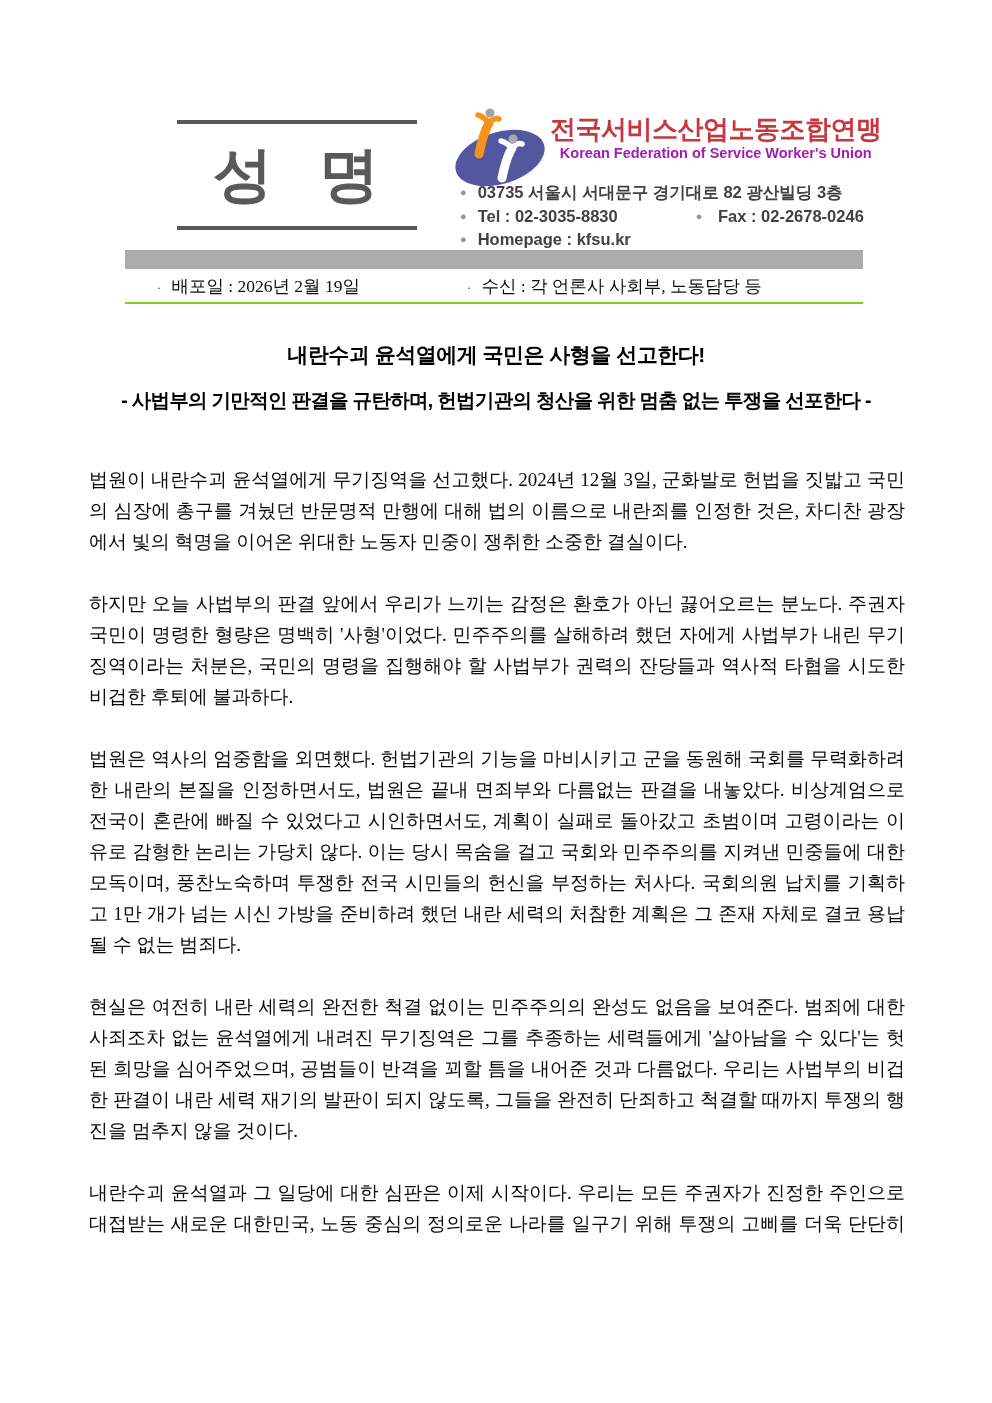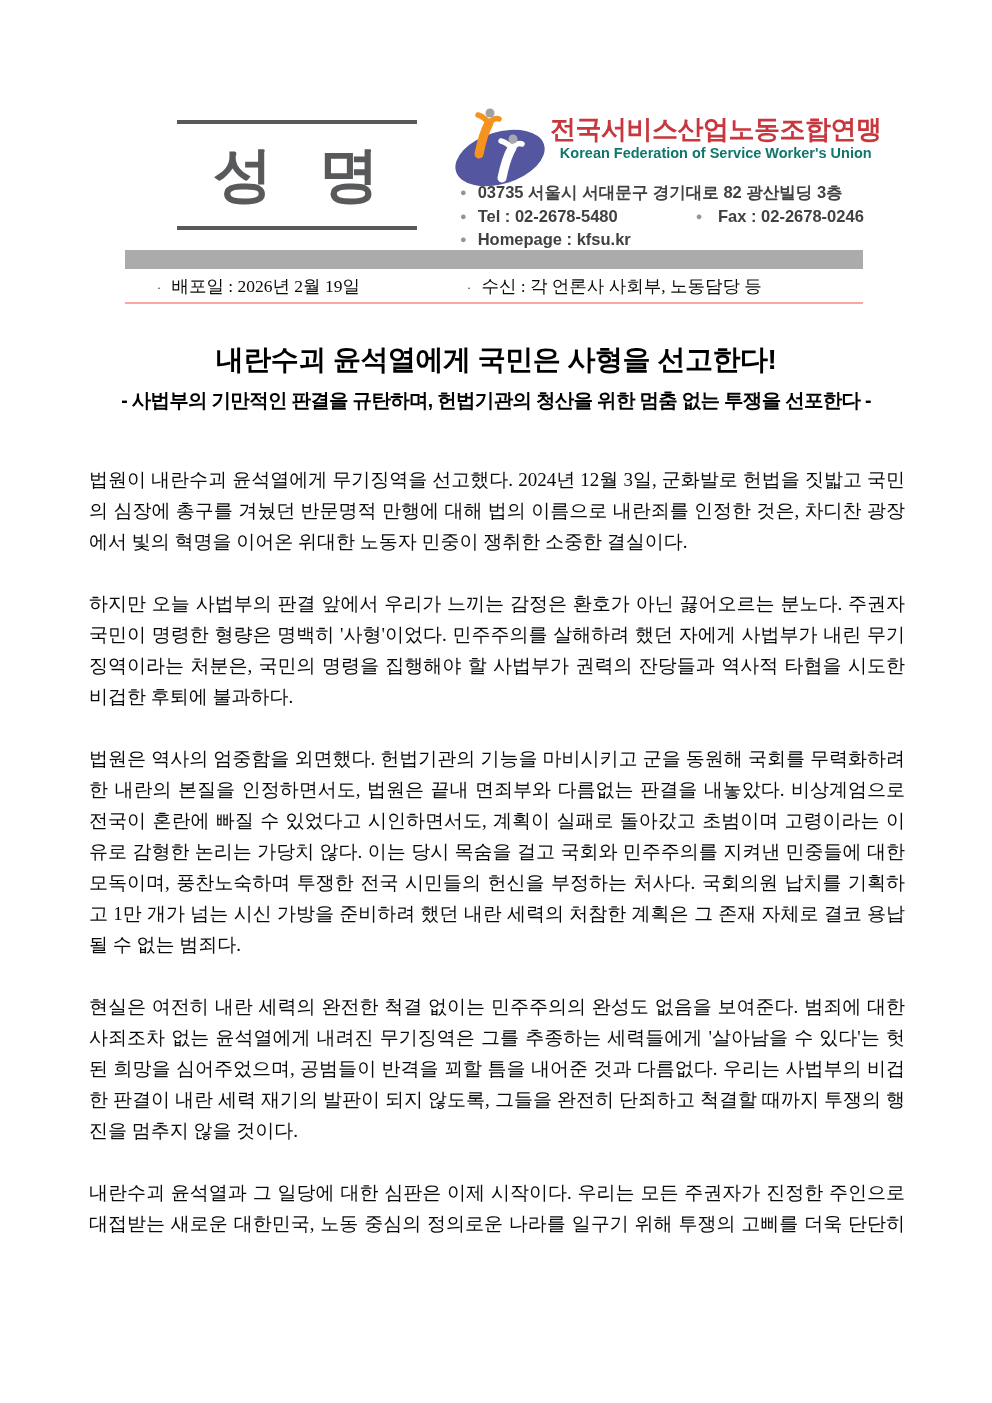--- a/index.html
+++ b/index.html
@@ -45,21 +45,21 @@
   .org-names { padding-top: 8px; margin-left: -2px; text-align: center; }
   .org-name-ko {
     color: #C8373E;
     font-size: 26px;
     font-weight: 800;
     letter-spacing: -0.5px;
     white-space: nowrap;
     line-height: 30px;
   }
   .org-name-en {
-    color: #0f766e;
+    color: #a21caf;
     font-size: 14.5px;
     font-weight: 600;
     white-space: nowrap;
     line-height: 19px;
   }
   .contact-block {
     position: absolute;
     left: 8px; top: 76px;
     width: 412px;
     color: #414042;
@@ -81,38 +81,38 @@
   .gray-bar {
     position: absolute;
     left: 125px; top: 250px;
     width: 738px; height: 19px;
     background: #ABABAB;
   }
   .meta-row {
     position: absolute;
     left: 125px; top: 271px;
     width: 738px; height: 31px;
-    border-bottom: 2px solid #fca5a5;
+    border-bottom: 2px solid #84cc16;
     font-size: 17.5px;
     color: #0a0a0a;
     white-space: nowrap;
   }
   .meta-release { position: absolute; left: 32px; top: 3px; }
   .meta-recipient { position: absolute; left: 342px; top: 3px; text-align: center; }
   .meta-bullet { font-size: 12px; color: #222; margin-right: 6px; }
 
   
   .headline {
     position: absolute;
     left: 0; top: 341px;
     width: 100%;
     text-align: center;
     font-family: "Liberation Sans", "DejaVu Sans", sans-serif;
     font-weight: 800;
-    font-size: 28px;
+    font-size: 21px;
     letter-spacing: -0.5px;
     color: #000;
     white-space: nowrap;
   }
   .subheadline {
     position: absolute;
     left: 0; top: 387px;
     width: 100%;
     text-align: center;
     font-family: "Liberation Sans", "DejaVu Sans", sans-serif;
@@ -171,21 +171,21 @@
         <div class="org-name-en" data-interactable="false">Korean Federation of Service Worker's Union</div>
       </div>
     </div>
     <div class="contact-block" data-interactable="false">
       <div class="contact-row" data-interactable="false">
         <span class="bullet-dot" data-interactable="false">●</span>
         <span data-interactable="false">03735  서울시 서대문구 경기대로 82 광산빌딩 3층</span>
       </div>
       <div class="contact-row" data-interactable="false">
         <span class="bullet-dot" data-interactable="false">●</span>
-        <span data-interactable="false">Tel : 02-2678-5480</span>
+        <span data-interactable="false">Tel : 02-3035-8830</span>
         <span class="fax-group">
           <span class="bullet-dot" data-interactable="false">●</span>
           <span data-interactable="false">Fax : 02-2678-0246</span>
         </span>
       </div>
       <div class="contact-row" data-interactable="false">
         <span class="bullet-dot" data-interactable="false">●</span>
         <span data-interactable="false">Homepage : kfsu.kr</span>
       </div>
     </div>

